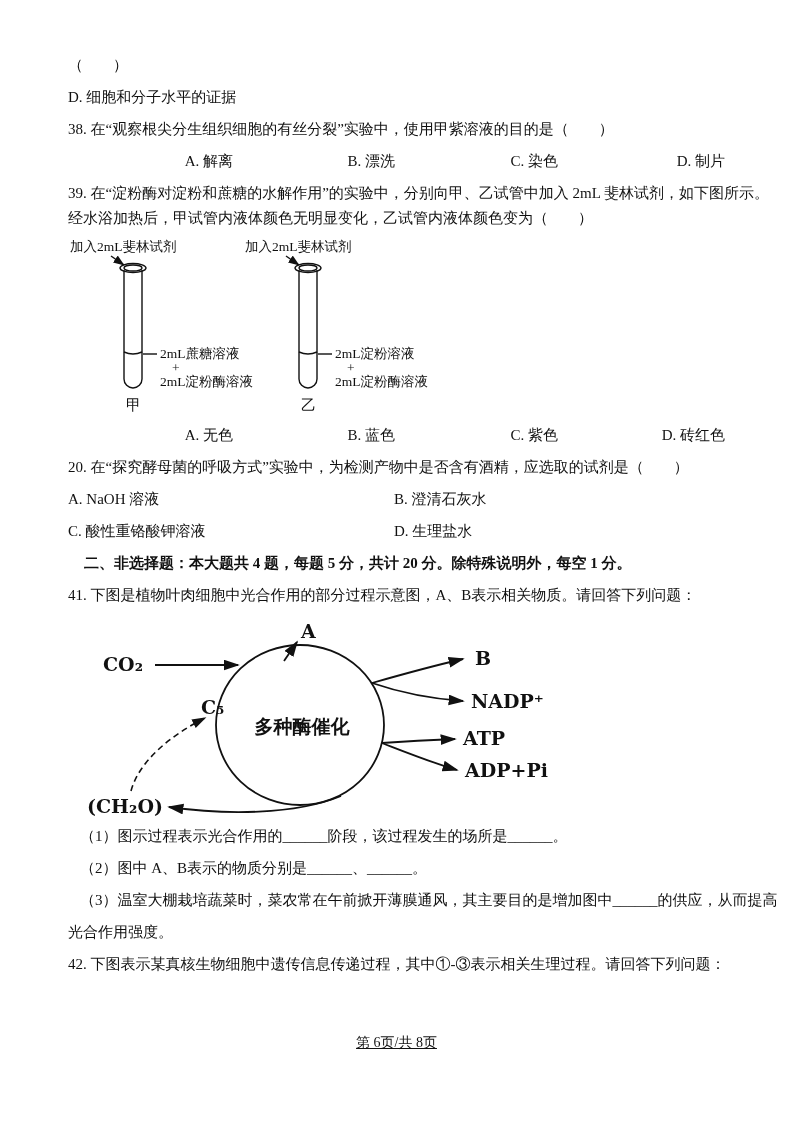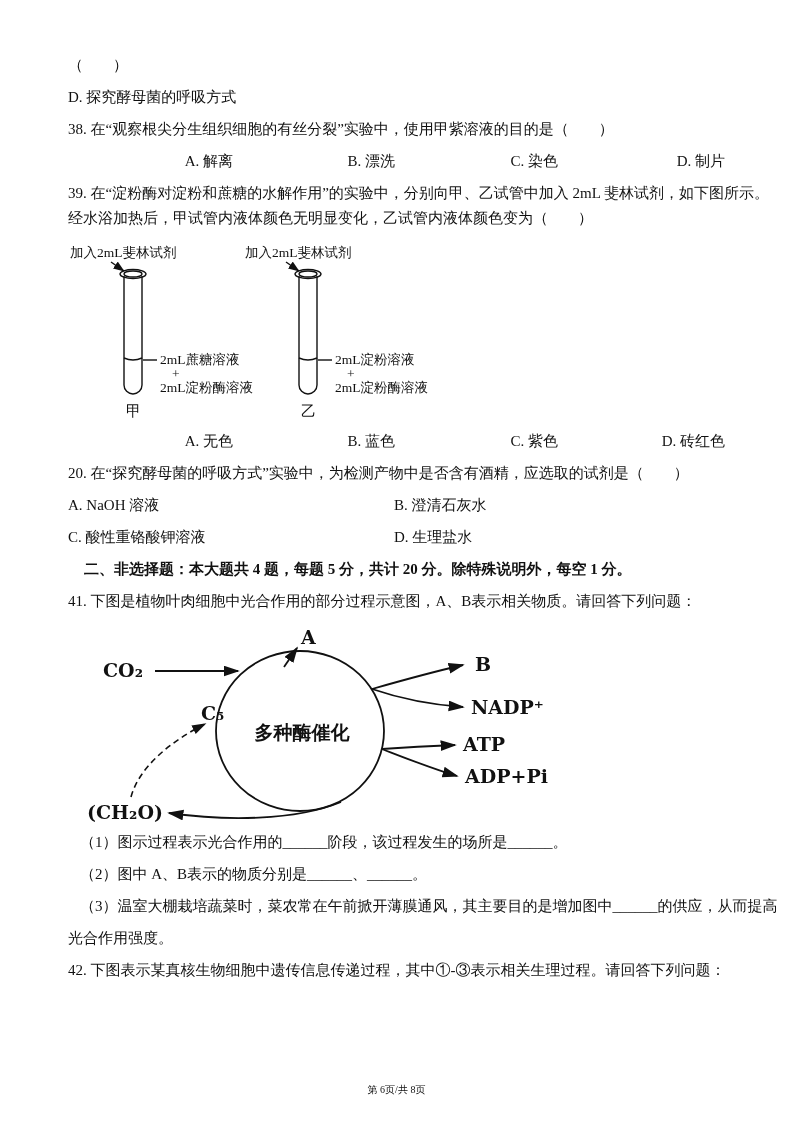--- a/index.html
+++ b/index.html
@@ -9,46 +9,46 @@
     background:#ffffff;
     box-sizing:border-box;
     padding:55px 68px 0 68px;
     font-family:"Liberation Serif","DejaVu Serif",serif;
     font-size:15px;
     color:#111111;
     overflow:hidden;
   }
   .row { line-height:21px; margin-bottom:11px; white-space:nowrap; }
   .row.tight { margin-bottom:4px; }
-  .row.tight2 { margin-bottom:14px; }
+  .row.tight2 { margin-bottom:8px; }
   .opts2 { display:grid; grid-template-columns:326px 1fr; }
   .opts4 { display:grid; grid-template-columns:165px 162px 163px 1fr;text-align:right; }
   .section-title { font-weight:bold;margin-left:16px; }
   .sub-q { padding-left:2px;margin-left:10px; }
   .fig-tubes { display:block; margin:0 0 10px 0; }
   .fig-photo { display:block; margin:6px 0 4px 17px; }
   svg text { fill:#111111; font-family:"Liberation Serif","DejaVu Serif",serif; }
   .fig-label { font-size:13.5px; }
   .fig-name { font-size:15px; }
   .chem { font-size:19px; font-weight:bold; font-family:"DejaVu Serif","Liberation Serif",serif; }
   .enzyme { font-size:19px; font-weight:bold; }
   .footer {
-    position:absolute; left:0; top:1080px; width:793px;
-    text-align:center; font-size:10px; line-height:20px;
+    position:absolute; left:0; top:1033px; width:793px;
+    text-align:center; font-size:14px; line-height:20px;text-decoration:underline;
   }
 </style>
 </head>
 <body>
 
 <div class="page">
 
   <div class="row">（　　）</div>
 
   <div class="row opts2">
-    <span>D. 探究酵母菌的呼吸方式</span>
+    <span>D. 细胞和分子水平的证据</span>
   </div>
 
   <div class="row">38. 在“观察根尖分生组织细胞的有丝分裂”实验中，使用甲紫溶液的目的是（　　）</div>
   <div class="row opts4">
     <span>A. 解离</span>
     <span>B. 漂洗</span>
     <span>C. 染色</span>
     <span>D. 制片</span>
   </div>
 

